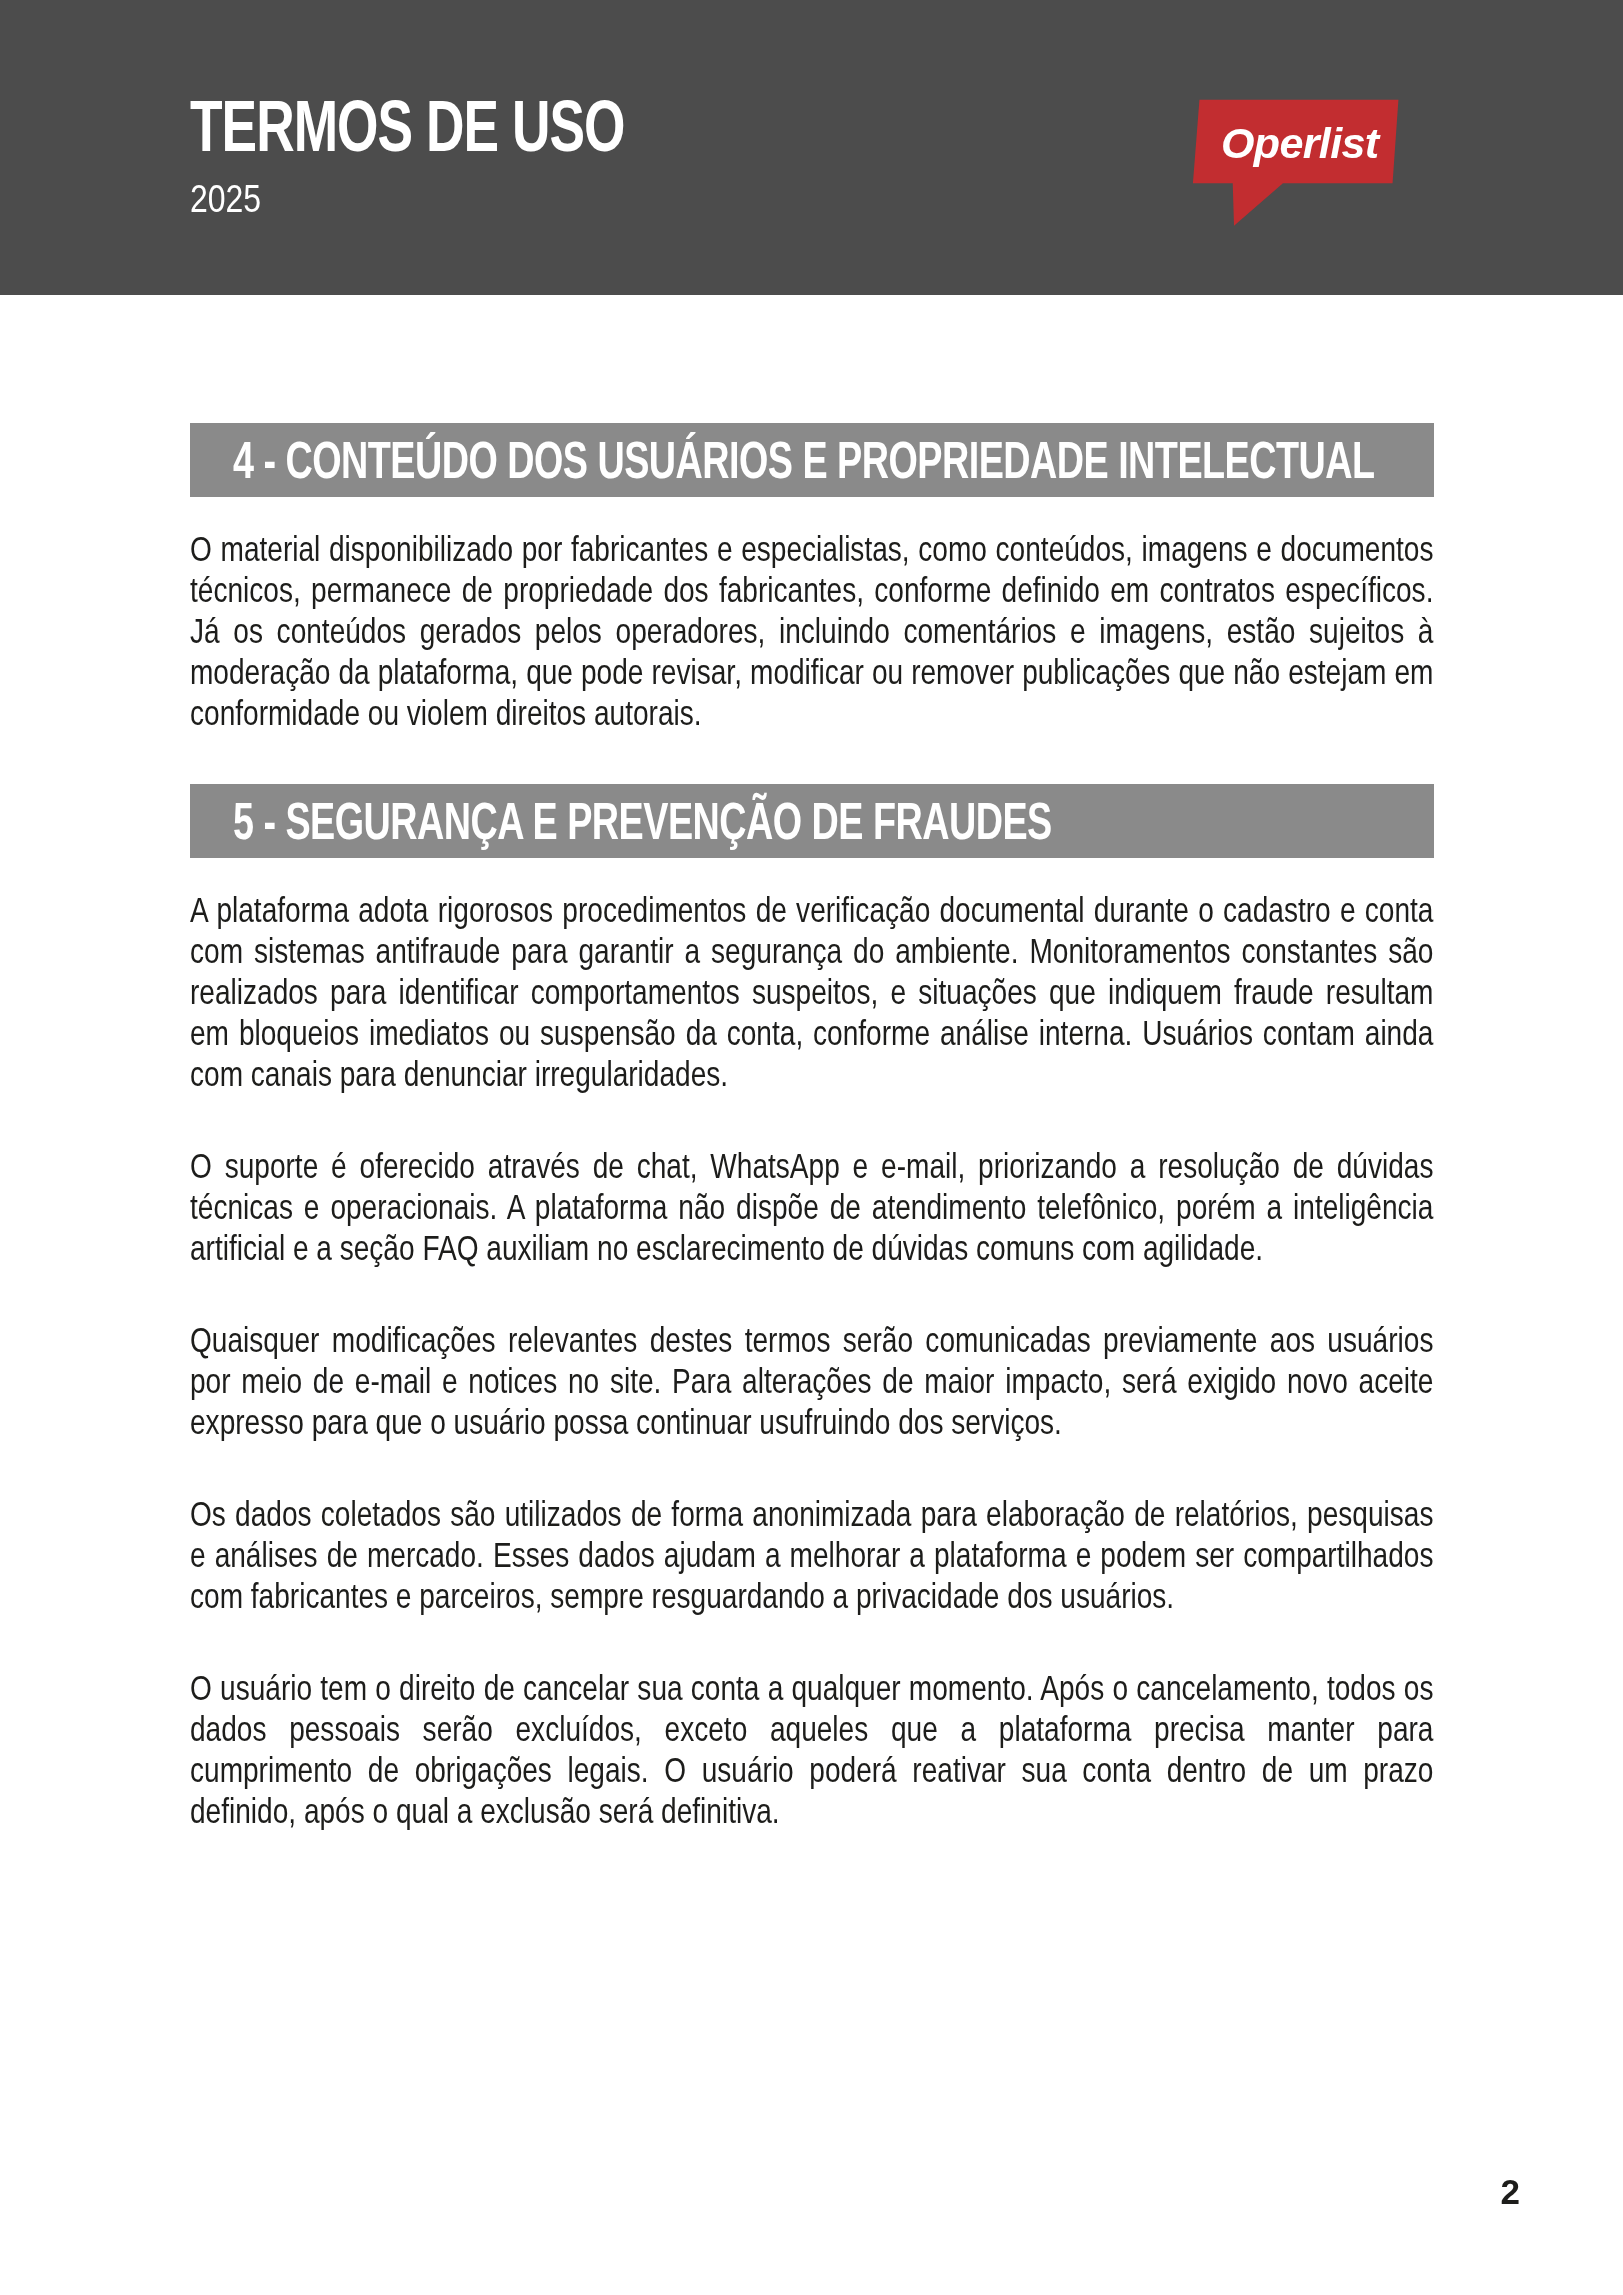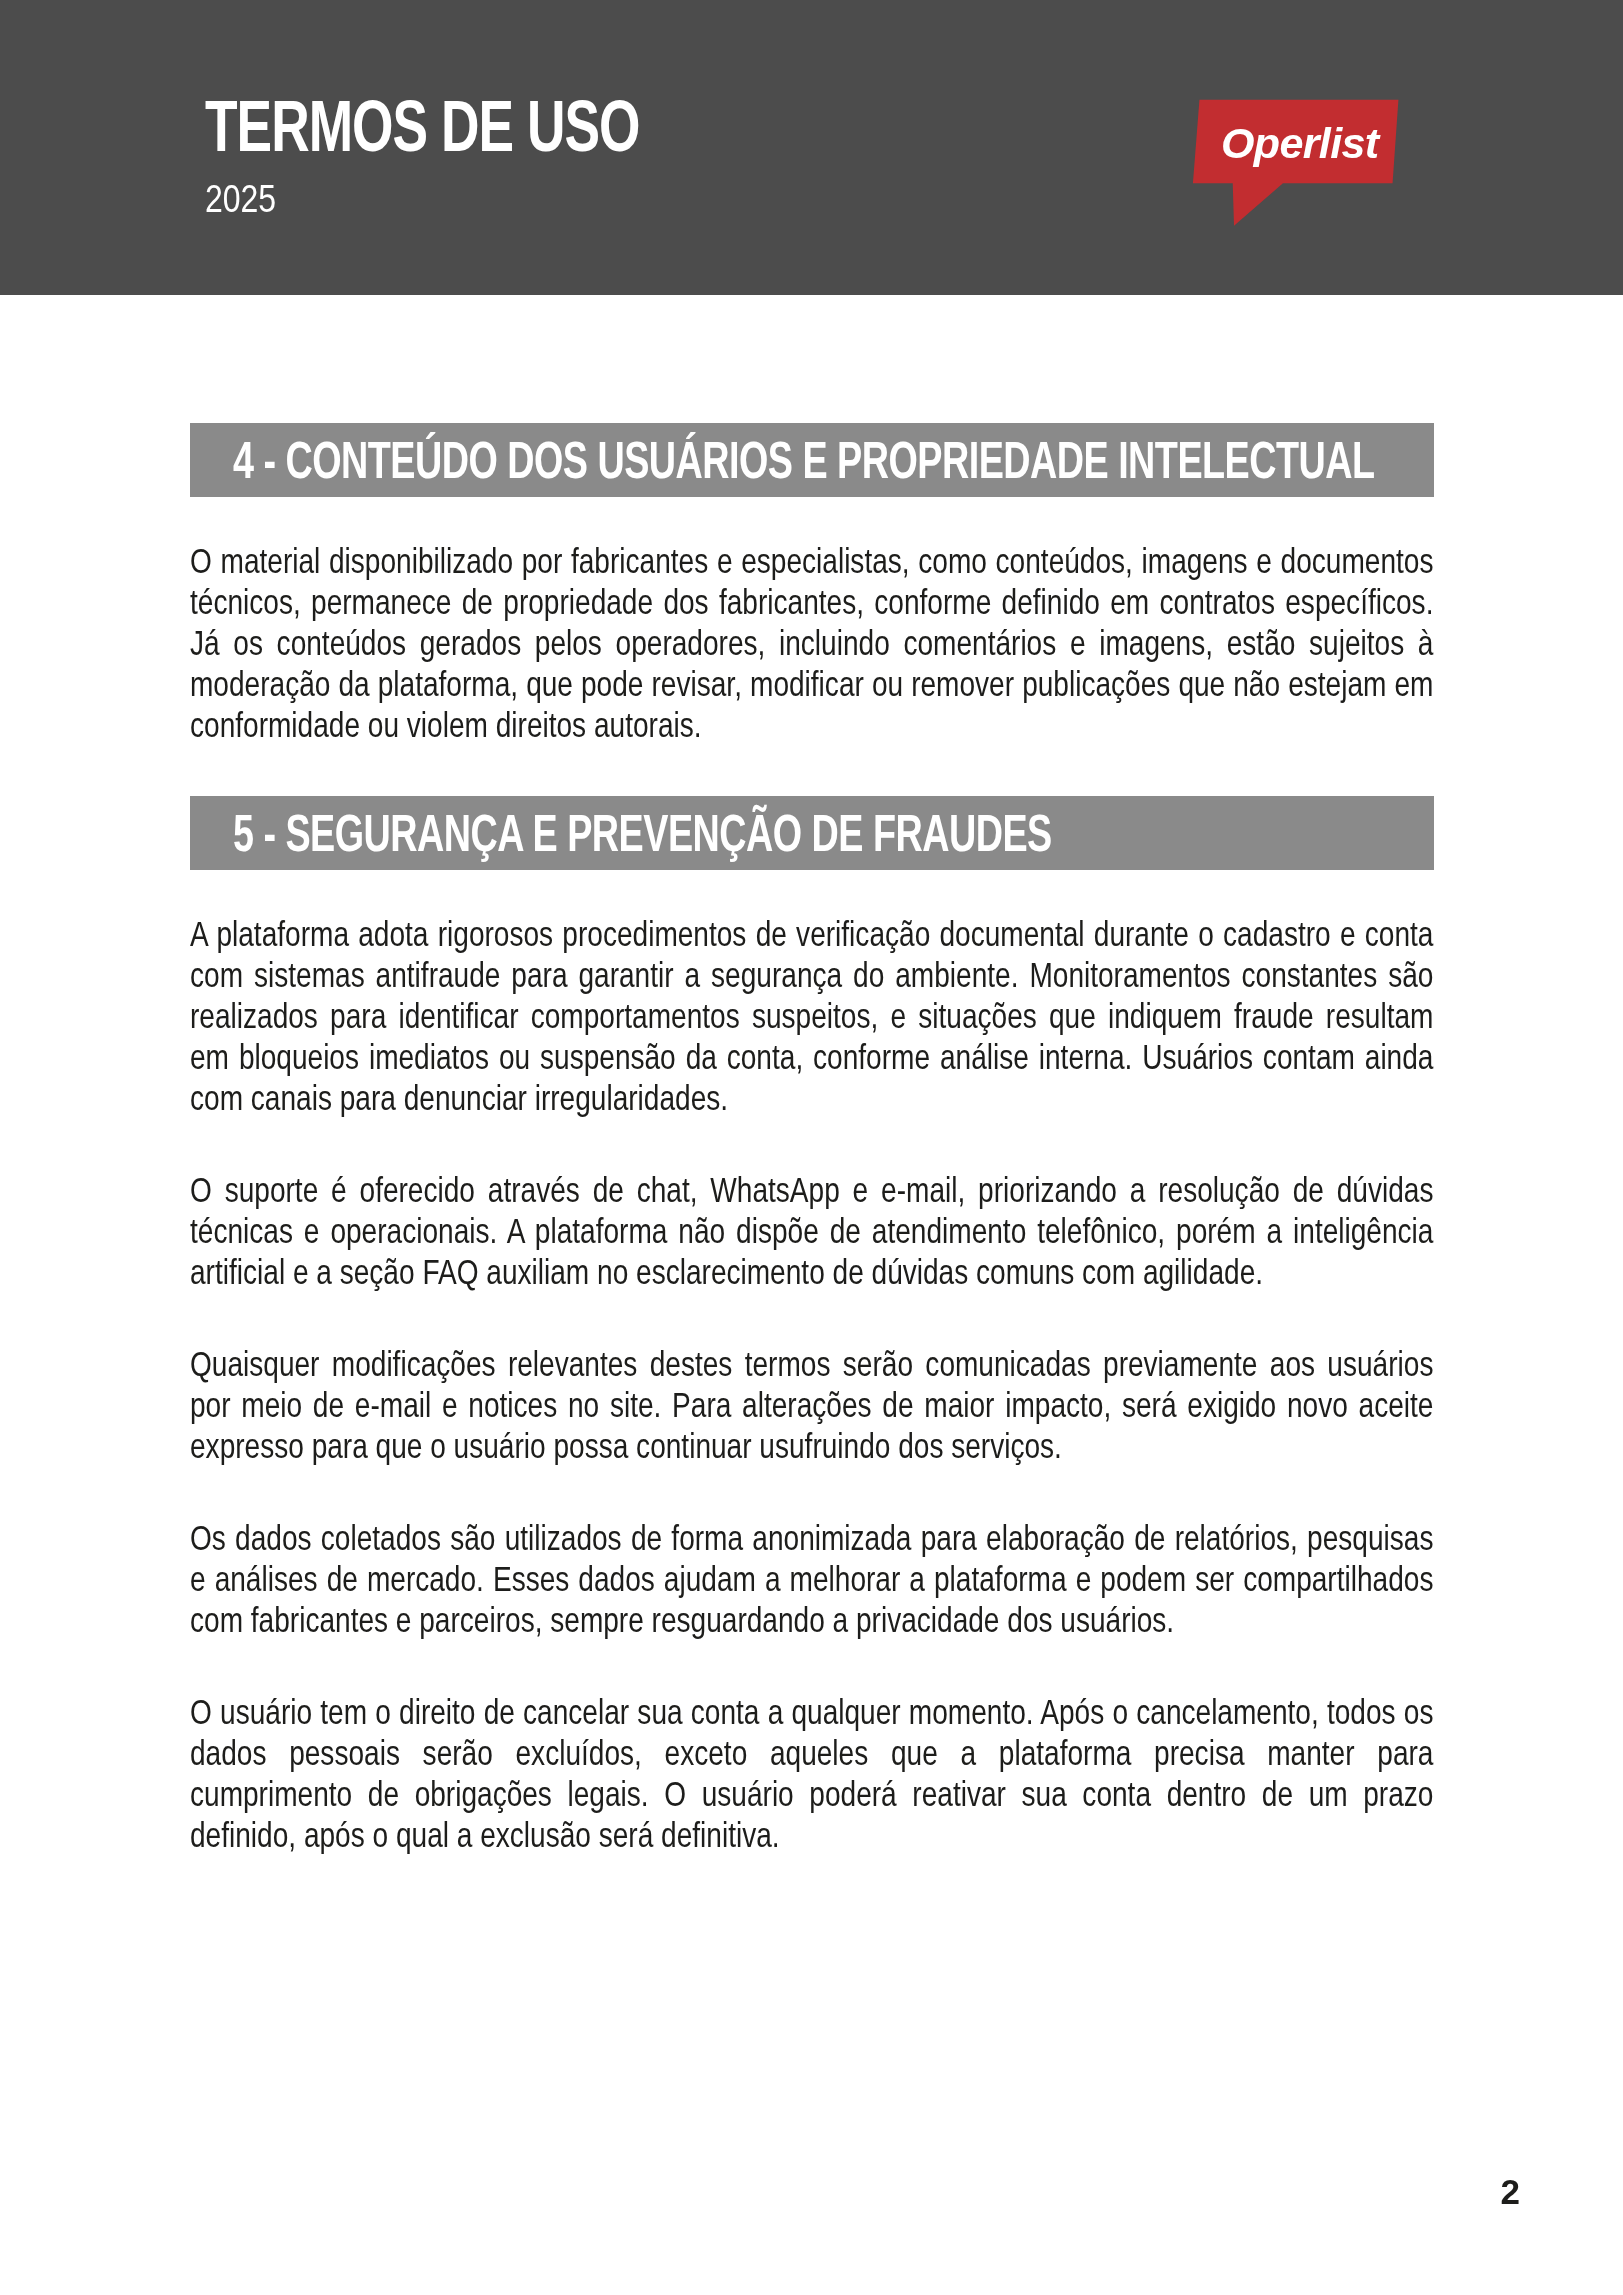--- a/index.html
+++ b/index.html
@@ -17,21 +17,20 @@
   .band {
     position: relative;
     width: 100%;
     height: 295px;
     background: var(--band, #4c4c4c);
   }
   .title-block {
     position: absolute;
     left: 190px;
     top: 90px;
-    margin-left: 15px;
   }
   .doc-title {
     margin: 0;
     color: #ffffff;
     font-size: 72px;
     font-weight: bold;
     line-height: 1;
     white-space: nowrap;
     letter-spacing: -1.3px;
     transform: scaleX(0.74);
@@ -65,21 +64,21 @@
   }
   .section { margin: 0; }
   .section-bar {
     width: 100%;
     height: 74px;
     background: var(--bar, #8a8a8a);
     display: flex;
     align-items: center;
     padding-left: 43px;
     box-sizing: border-box;
-    margin-bottom: 43px;
+    margin-bottom: 31px;
   }
   .section-bar .bar-title {
     color: #ffffff;
     font-size: 51px;
     font-weight: bold;
     line-height: 1;
     white-space: nowrap;
     letter-spacing: -0.7px;
     transform: scaleX(0.74);
     transform-origin: 0 50%;

